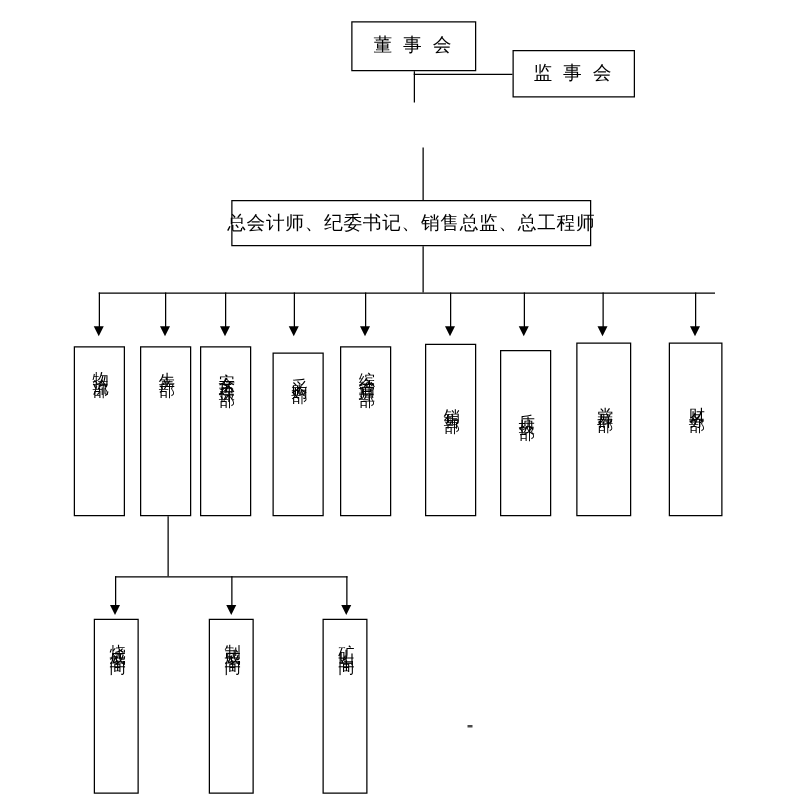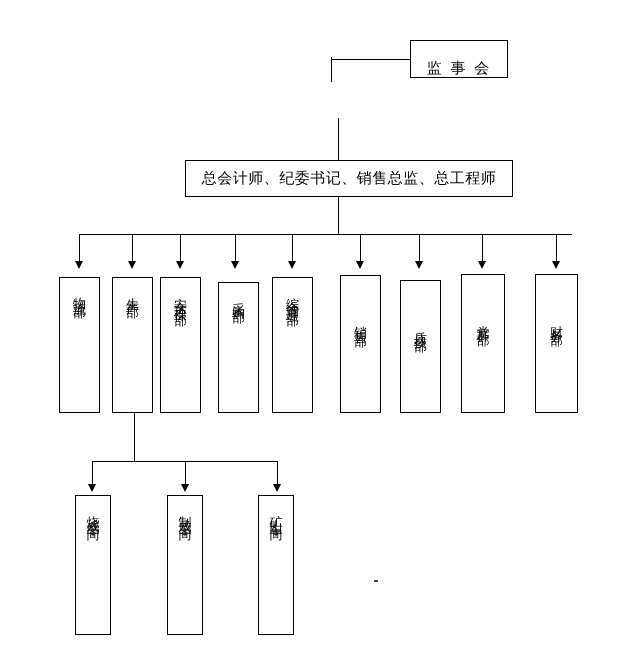--- a/index.html
+++ b/index.html
@@ -77,33 +77,36 @@
     width: 4px;
     height: 2px;
     background: #4a4a4a;
   }
 </style>
 </head>
 <body>
 
 <div id="chart-root">
 
-
-  <div class="node horiz" style="left:410px; top:40px; width:98px; height:38px;align-items:flex-end;">
+  <div class="node horiz" style="left:281px; top:17px; width:100px; height:40px;">
+    <span>董 事 会</span>
+  </div>
+
+  <div class="node horiz" style="left:410px; top:40px; width:98px; height:38px;">
     <span>监 事 会</span>
   </div>
 
   <div class="line-v" style="left:331px; top:57px; height:25px;"></div>
 
   <div class="line-h" style="left:331px; top:59px; width:79px;"></div>
 
 
   <div class="line-v" style="left:338px; top:118px; height:42px;"></div>
 
-  <div class="node horiz tight" style="left:185px; top:160px; width:328px; height:37px;">
+  <div class="node horiz tight" style="left:185px; top:160px; width:288px; height:37px;">
     <span>总会计师、纪委书记、销售总监、总工程师</span>
   </div>
 
   <div class="line-v" style="left:338px; top:197px; height:37px;"></div>
 
   <div class="line-h" style="left:79px; top:234px; width:493px;"></div>
 
   <div class="line-v" style="left:79px; top:234px; height:28px;"></div>
   <div class="arrow-down" style="left:75px; top:261px;"></div>
 

